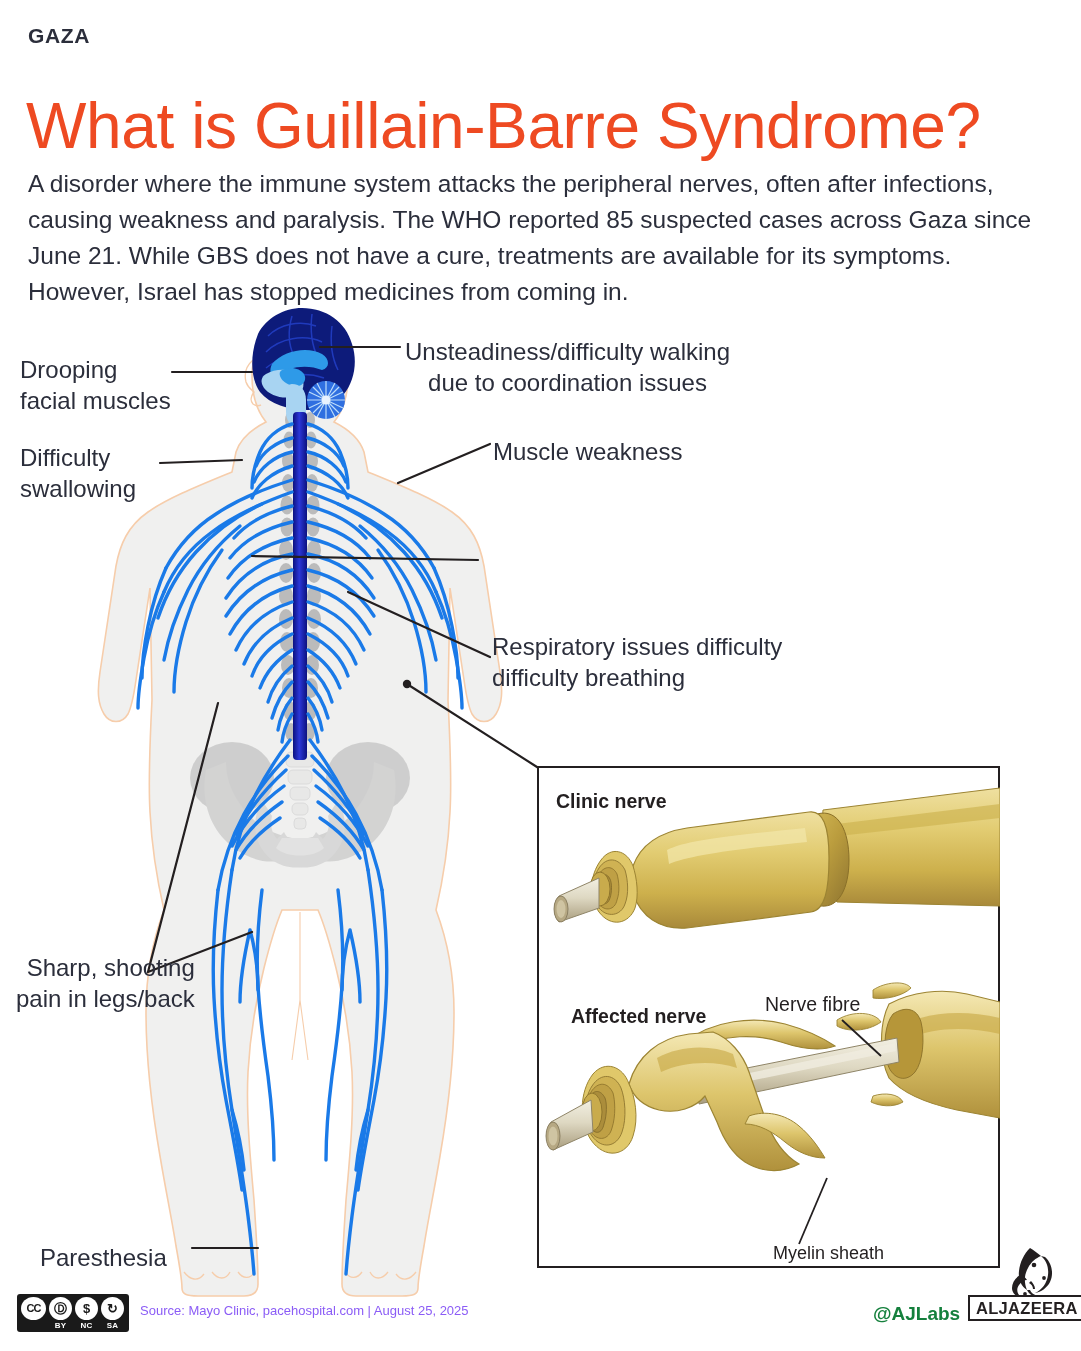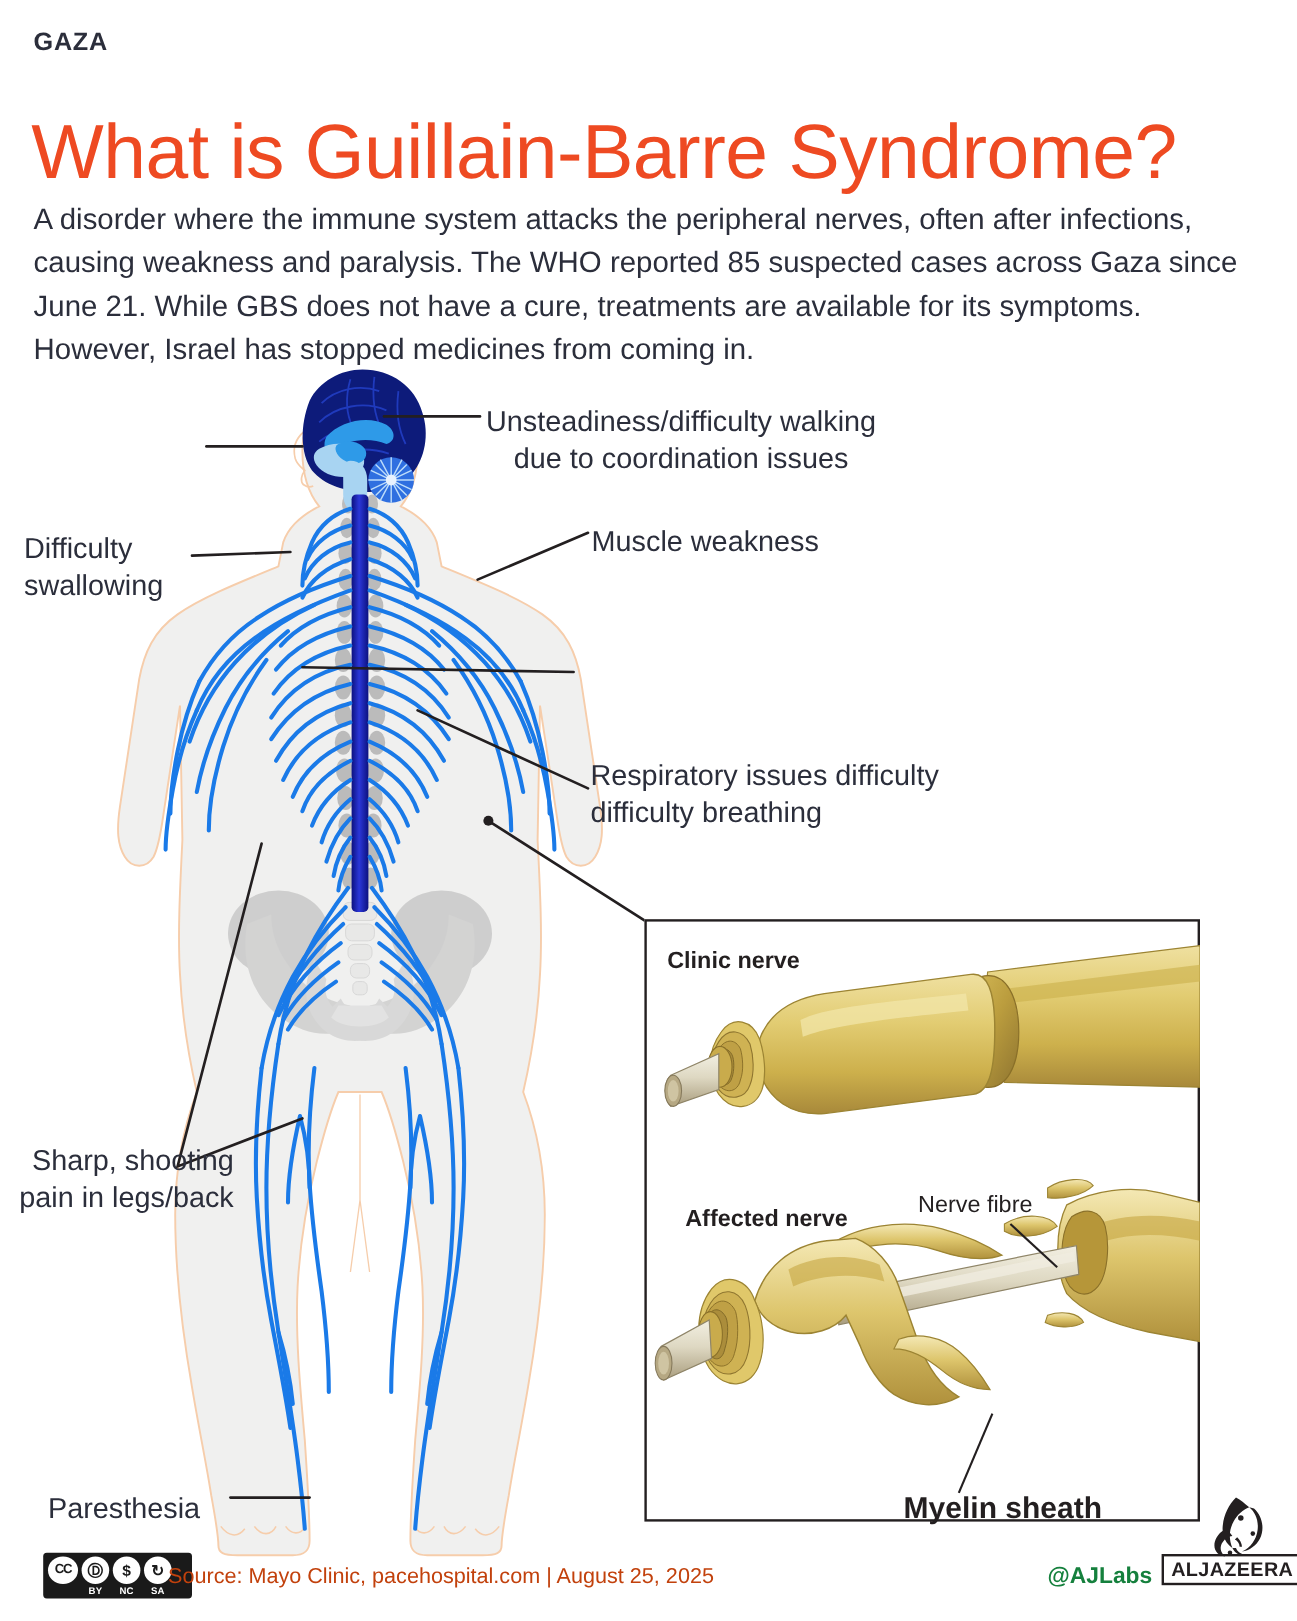--- a/index.html
+++ b/index.html
@@ -56,24 +56,24 @@
     width: 463px; height: 502px;
     border: 2.5px solid #231f20; background: #ffffff;
     box-sizing: border-box;
   }
   .inset-label {
     position: absolute; font-size: 19.5px; font-weight: bold; color: #231f20;
   }
   .l-healthy  { left: 556px; top: 790px; }
   .l-affected { left: 571px; top: 1005px; }
   .l-fibre    { left: 765px; top: 993px; font-weight: normal; font-size: 19.5px; }
-  .l-myelin   { left: 753px; top: 1243px; font-weight: bold; font-size: 25px; }
+  .l-myelin   { left: 773px; top: 1243px; font-weight: normal; font-size: 18px; }
   .cc-badge {
-    position: absolute; left: 36px; top: 1294px;
-    width: 124px; height: 38px; background: #1a1a1a;
+    position: absolute; left: 17px; top: 1294px;
+    width: 112px; height: 38px; background: #1a1a1a;
     border-radius: 3px;
   }
   .cc-row { position: absolute; left: 4px; top: 3px; display: flex; gap: 3px; }
   .cc-circ {
     width: 23px; height: 23px; border-radius: 50%;
     background: #ffffff; color: #1a1a1a;
     font-size: 13px; font-weight: bold;
     display: flex; align-items: center; justify-content: center;
     line-height: 1;
   }
@@ -81,21 +81,21 @@
   .cc-tags {
     position: absolute; left: 4px; top: 27px; width: 104px;
     display: flex; gap: 3px; color: #ffffff;
     font-size: 8px; font-weight: bold; letter-spacing: 0.2px;
   }
   .cc-tags span { width: 23px; text-align: center; }
   .cc-tags span:first-child { width: 25px; }
 
   .source {
     position: absolute; left: 140px; top: 1303px;
-    font-size: 18px; color: #c2410c;
+    font-size: 13px; color: #8b5cf6;
   }
   .handle {
     position: absolute; left: 873px; top: 1303px;
     font-size: 19px; font-weight: bold; color: #15803d;
   }
   .aj-wordmark {
     position: absolute; left: 968px; top: 1295px;
     border: 2.5px solid #231f20; padding: 3px 6px 2px 6px;
     font-size: 16.5px; font-weight: bold; letter-spacing: 0.3px;
     color: #231f20; line-height: 1;
@@ -378,20 +378,22 @@
 
       <line x1="407" y1="384" x2="537" y2="467"></line>
       <circle cx="407" cy="384" r="4.2" fill="#231f20" stroke="none"></circle>
 
       <polyline points="218,403 148,672 252,632"></polyline>
 
       <line x1="192" y1="948" x2="258" y2="948"></line>
     </g>
   </svg>
 
+  <div class="callout c-drooping">Drooping
+facial muscles</div>
   <div class="callout c-swallow">Difficulty
 swallowing</div>
   <div class="callout c-unsteady">Unsteadiness/difficulty walking
 due to coordination issues</div>
   <div class="callout c-muscle">Muscle weakness</div>
   <div class="callout c-resp">Respiratory issues difficulty
 difficulty breathing</div>
   <div class="callout c-sharp">Sharp, shooting
 pain in legs/back</div>
   <div class="callout c-paresth">Paresthesia</div>

